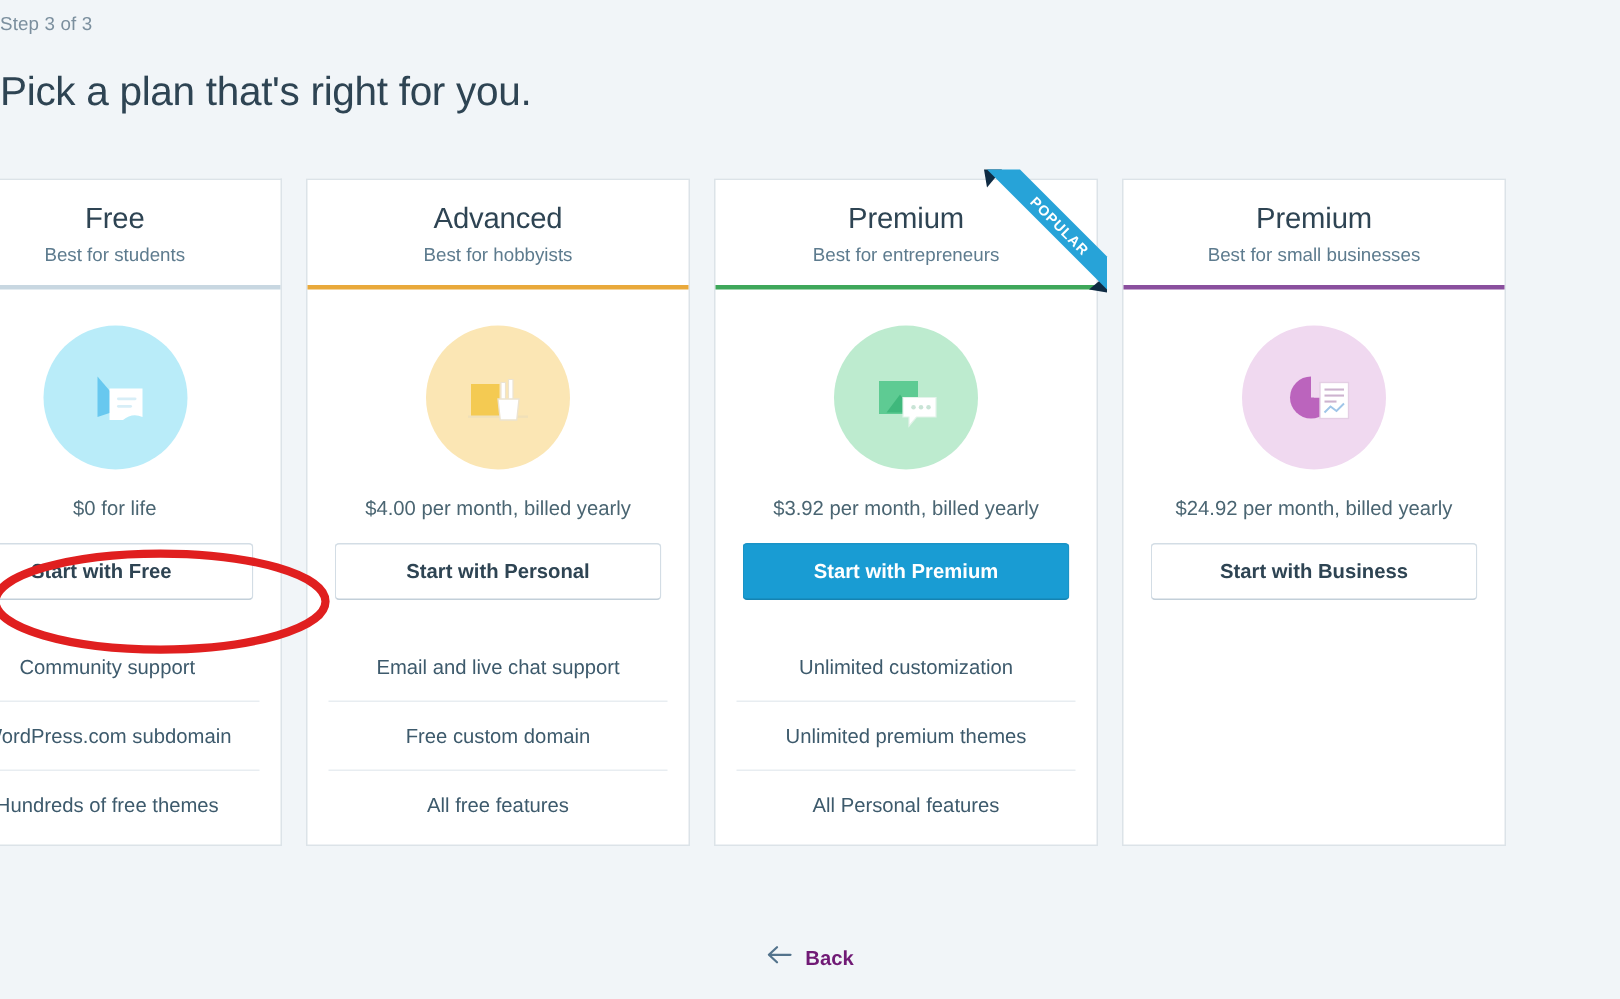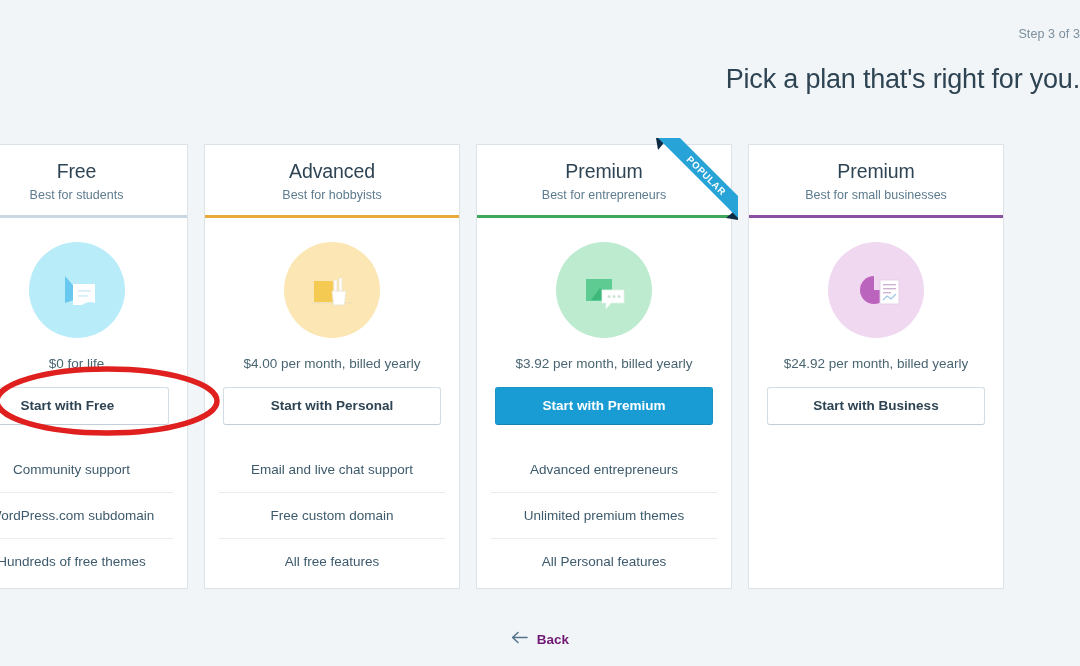--- a/index.html
+++ b/index.html
@@ -12,42 +12,42 @@
 
   body {
     background: #f1f5f8;
     font-family: "Liberation Sans", sans-serif;
     color: #2e4453;
     position: relative;
   }
 
   
   .header {
-    text-align: right;
-    padding-top: 26px;
+    text-align: left;
+    padding-top: 8px;
   }
   .step-label {
     font-size: 12.5px;
     color: #7b8f9e;
     letter-spacing: 0.1px;
     line-height: 16px;
   }
   .page-title {
     font-size: 27px;
     font-weight: 400;
     color: #2e4453;
     margin-top: 20px;
     line-height: 34px;
     letter-spacing: -0.2px;
   }
 
   
   .plans-row {
     position: absolute;
-    top: 144px;
+    top: 119px;
     left: 0;
     width: 1080px;
     height: 505px;
     display: flex;
     gap: 16px;
     padding-left: 0;
   }
 
   .plan-card {
     background: #ffffff;
@@ -309,21 +309,21 @@
       </div>
     </div>
 
     <div class="price">$3.92 per month, billed yearly</div>
 
     <div class="cta-wrap">
       <button class="cta-btn primary">Start with Premium</button>
     </div>
 
     <div class="features">
-      <div class="feature-item">Advanced entrepreneurs</div>
+      <div class="feature-item">Unlimited customization</div>
       <div class="feature-item">Unlimited premium themes</div>
       <div class="feature-item">All Personal features</div>
     </div>
   </div>
 
   <div class="plan-card">
     <div class="plan-head">
       <div class="plan-name">Premium</div>
       <div class="plan-tagline">Best for small businesses</div>
     </div>

